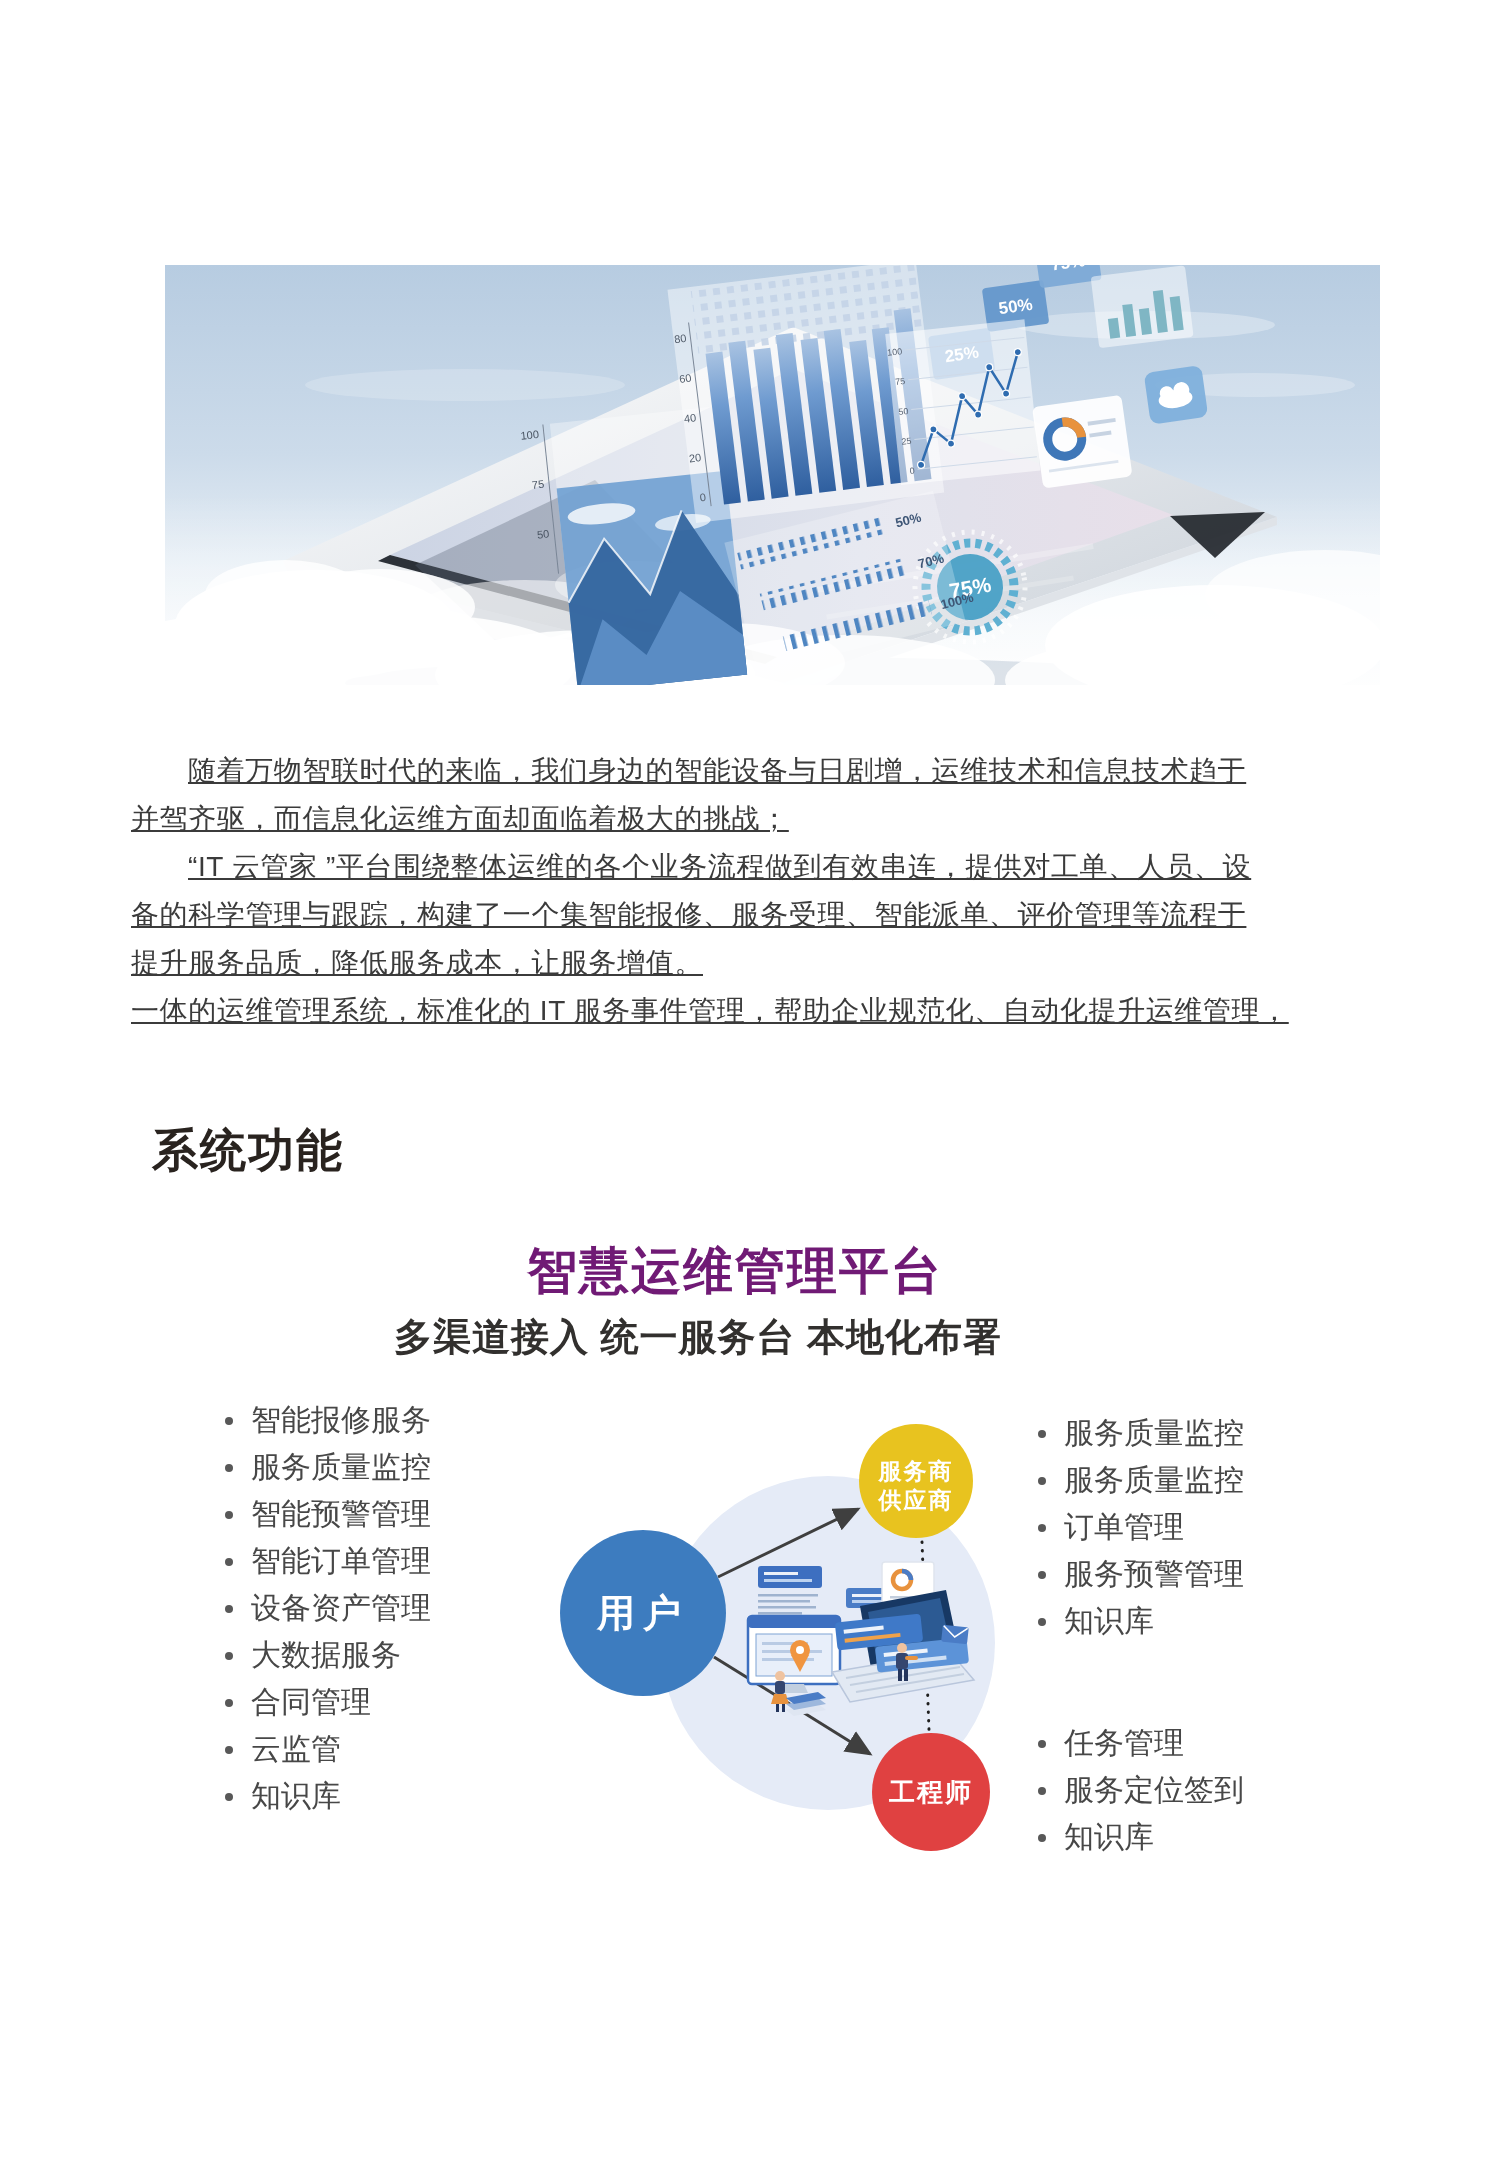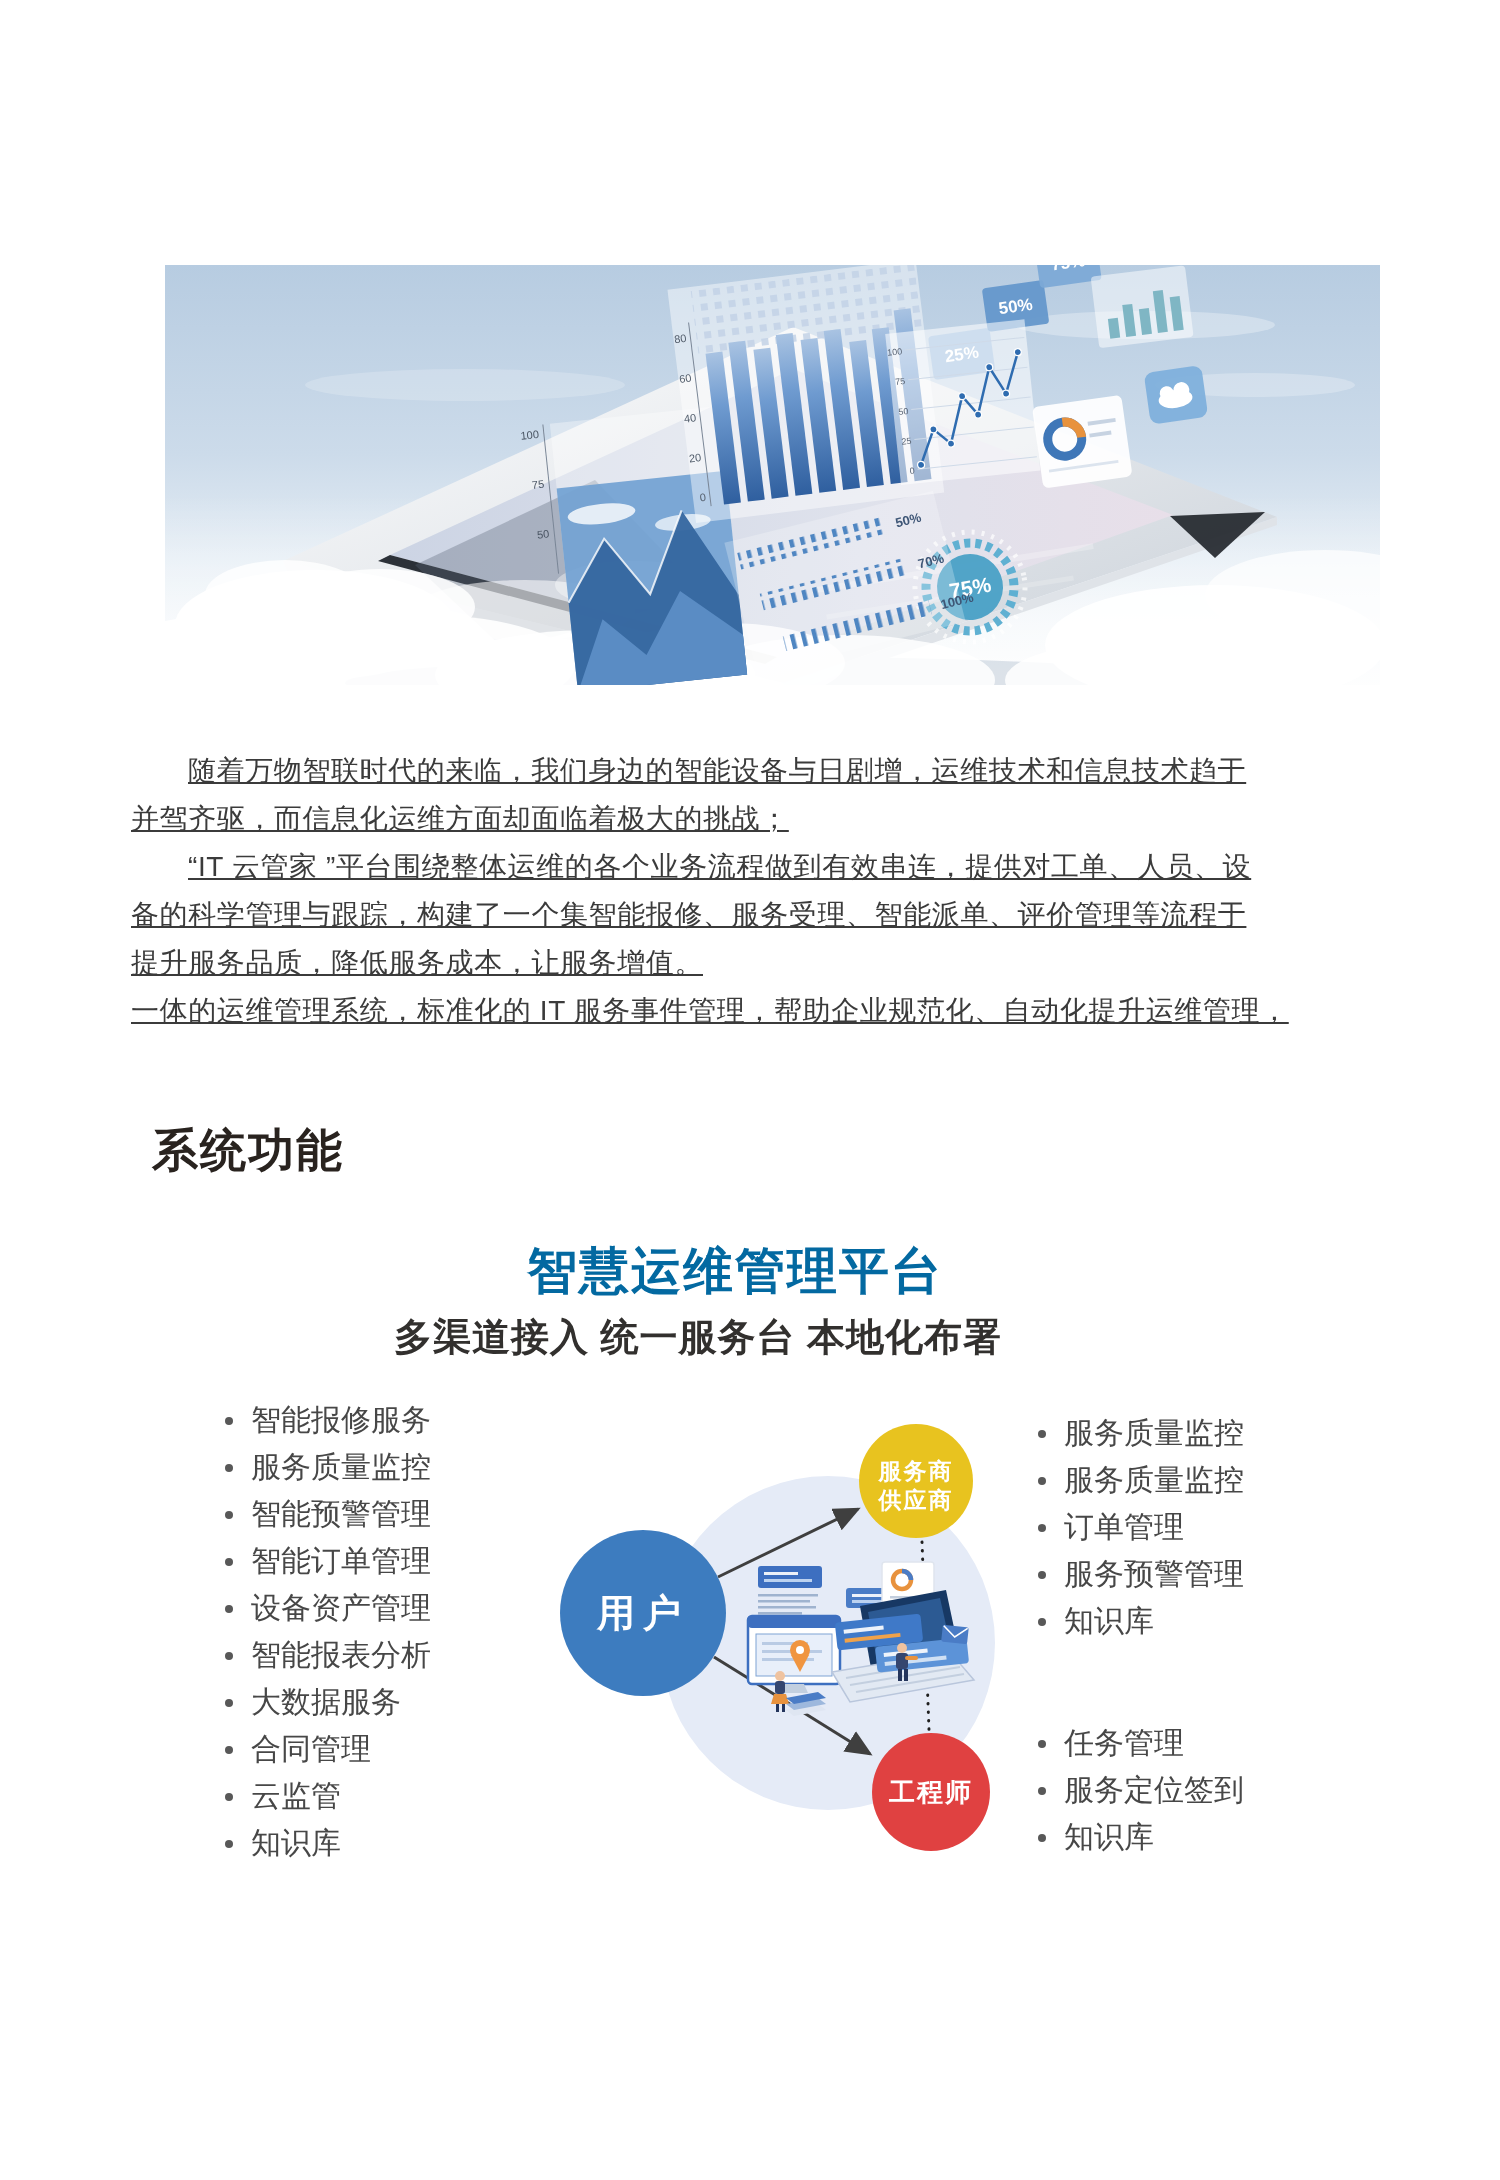--- a/index.html
+++ b/index.html
@@ -10,21 +10,21 @@
   #hero{left:165px;top:265px;width:1215px;height:420px;}
   
   #intro{left:131px;top:747px;width:1242px;color:#3b3b3b;font-size:28px;line-height:48px;
          letter-spacing:0.6px;text-decoration:underline;}
   #intro .ln{height:48px;white-space:nowrap;}
   #intro .ind{text-indent:57px;}
   
   #sec-heading{left:152px;top:1120px;font-size:46px;font-weight:800;color:#29231f;letter-spacing:2px;}
   
   #pf-title{left:735px;top:1238px;transform:translateX(-50%);font-size:50px;font-weight:800;
-            color:#0369a1;letter-spacing:2px;white-space:nowrap;}
+            color:#701a75;letter-spacing:2px;white-space:nowrap;}
   #pf-sub{left:698px;top:1312px;transform:translateX(-50%);font-size:38px;font-weight:600;
           color:#32302e;letter-spacing:1px;white-space:nowrap;}
   
   .flist{list-style:none;margin:0;padding:0;color:#474747;font-size:30px;}
   .flist li{display:flex;align-items:center;height:47px;white-space:nowrap;}
   .dot{width:8px;height:8px;border-radius:50%;background:#585858;margin-right:18px;flex:0 0 auto;}
   #list-left{left:225px;top:1397px;}
   #list-right-top{left:1038px;top:1410px;}
   #list-right-bottom{left:1038px;top:1720px;}
   
@@ -260,24 +260,20 @@
     <li>
         <span class="dot"></span>
         <span>智能订单管理</span>
       </li>
     <li>
         <span class="dot"></span>
         <span>设备资产管理</span>
       </li>
     <li>
         <span class="dot"></span>
-        <span>智能报表分析</span>
-      </li>
-    <li>
-        <span class="dot"></span>
         <span>大数据服务</span>
       </li>
     <li>
         <span class="dot"></span>
         <span>合同管理</span>
       </li>
     <li>
         <span class="dot"></span>
         <span>云监管</span>
       </li>

